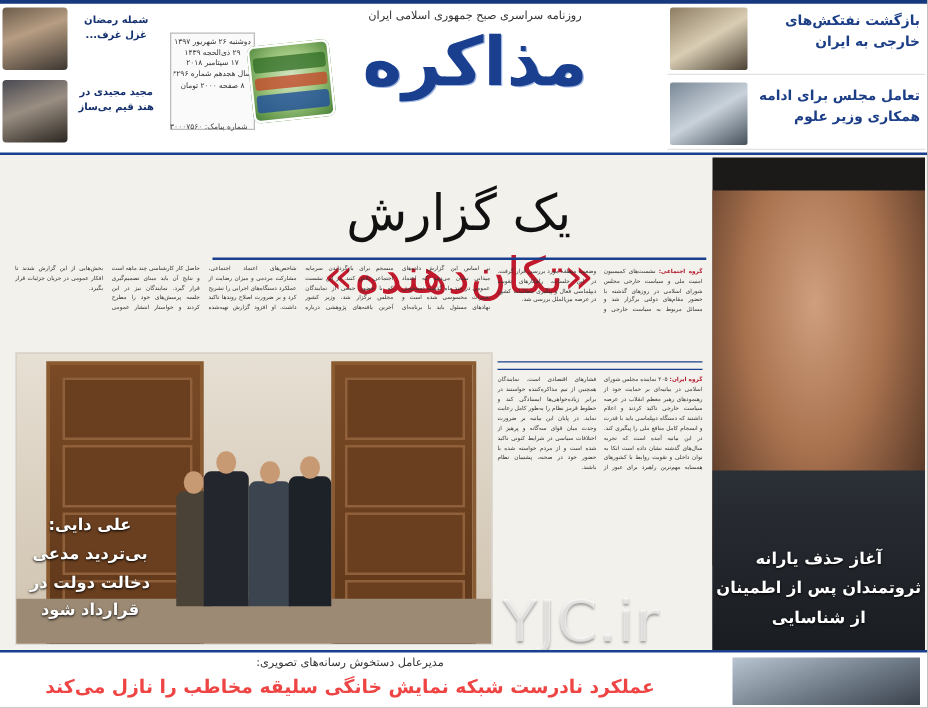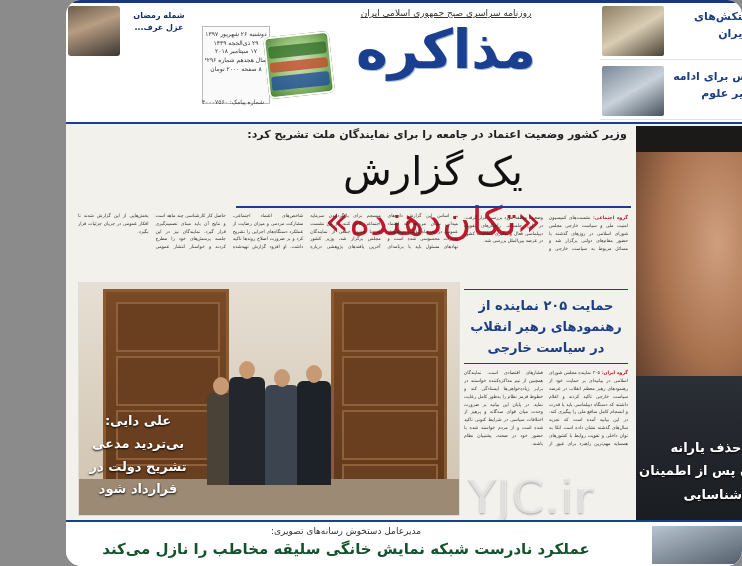--- a/index.html
+++ b/index.html
@@ -1,34 +1,33 @@
 <!DOCTYPE html>
 <html lang="fa" dir="rtl"><head>
 <meta charset="utf-8">
 <style>
   html,body{margin:0;padding:0;background:#8b8b8b;}
   body{font-family:"DejaVu Sans","Liberation Sans",sans-serif;}
   .page{
-    position:relative;width:676px;height:566px;overflow:hidden;
+    position:relative;width:742px;height:566px;overflow:hidden;
     background:#f3f1ec;
-    border-radius:15px;
   }
   
   .masthead{
     position:absolute;left:0;top:0;width:742px;height:122px;
     background:#ffffff;border-bottom:2px solid #1a3f8f;
   }
   .mh-thinline{
     position:absolute;left:0;top:0;width:742px;height:3px;background:#16387e;
   }
   .mh-center{
     position:absolute;left:230px;top:6px;width:300px;height:112px;text-align:center;
   }
   .mh-tagline{
-    font-size:9px;color:#333;letter-spacing:0;margin-top:2px;text-decoration:underline;
+    font-size:9px;color:#333;letter-spacing:0;margin-top:2px;
   }
   .mh-logo{
     font-size:54px;font-weight:bold;color:#1a3f8f;line-height:1.05;
     margin-top:4px;letter-spacing:-2px;
     text-shadow:1px 1px 0 #9fb6e0;
   }
   .mh-seal{
     position:absolute;left:200px;top:34px;width:66px;height:62px;
     background:radial-gradient(circle at 50% 45%, #d7e6c9 0%, #9dc47c 45%, #3e7a2e 100%);
     border-radius:6px;
@@ -170,21 +169,21 @@
   .bottom-strip{
     position:absolute;left:0;top:520px;width:742px;height:46px;background:#ffffff;
     border-top:2px solid #1a3f8f;
   }
   .bs-kicker{
     position:absolute;left:0;top:4px;width:560px;text-align:center;
     font-size:9px;color:#333;
   }
   .bs-head{
     position:absolute;left:0;top:18px;width:560px;text-align:center;
-    font-size:15px;font-weight:bold;color:#14532d;
+    font-size:15px;font-weight:bold;color:#ef4444;
   }
   .bs-thumb{
     position:absolute;left:586px;top:4px;width:150px;height:38px;
     background:linear-gradient(160deg,#b8c4cf 0%,#6a7582 60%,#3a424c 100%);
   }
   .wm-big{
     position:absolute;left:402px;top:470px;
     font-size:46px;font-weight:normal;color:rgba(255,255,255,.65);
     letter-spacing:1px;text-shadow:0 1px 2px rgba(0,0,0,.35);
   }
@@ -194,20 +193,24 @@
 
 <div class="page">
 
   <div class="masthead">
     <div class="mh-thinline"></div>
 
     <div class="mh-promo">
       <div class="pcell">
         <div class="mh-portrait"></div>
         <div class="ptxt">شمله رمضان غزل غرف...</div>
+      </div>
+      <div class="pcell">
+        <div class="mh-portrait p2"></div>
+        <div class="ptxt">مجید مجیدی در هند قیم بی‌ساز</div>
       </div>
     </div>
 
     <div class="mh-meta">
       <div>دوشنبه ۲۶ شهریور ۱۳۹۷</div>
       <div>۲۹ ذی‌الحجه ۱۴۳۹</div>
       <div>۱۷ سپتامبر ۲۰۱۸</div>
       <div>سال هجدهم  شماره ۴۲۹۶</div>
       <div>۸ صفحه  ۲۰۰۰ تومان</div>
     </div>
@@ -229,37 +232,35 @@
         <div class="bphoto"></div>
         <div class="btxt">بازگشت نفتکش‌های خارجی به ایران</div>
       </div>
       <div class="brief">
         <div class="bphoto"></div>
         <div class="btxt">تعامل مجلس برای ادامه همکاری وزیر علوم</div>
       </div>
     </div>
   </div>
 
-  <div class="kicker">وزیر کشور وضعیت اعتماد در جامعه را برای نمایندگان ملت تشریح کرد:</div>
 
   <div class="headline">
     <span>یک گزارش</span>
     <span class="red">«تکان‌دهنده»</span>
   </div>
   <div class="hr-blue"></div>
 
   <div class="top-body">بر اساس این گزارش داده‌های میدانی نشان می‌دهد که اعتماد عمومی در چند ماه گذشته دستخوش تغییرات محسوسی شده است و نهادهای مسئول باید با برنامه‌ای منسجم برای بازگرداندن سرمایه اجتماعی تلاش کنند. در این نشست که با حضور جمعی از نمایندگان مجلس برگزار شد، وزیر کشور آخرین یافته‌های پژوهشی درباره شاخص‌های اعتماد اجتماعی، مشارکت مردمی و میزان رضایت از عملکرد دستگاه‌های اجرایی را تشریح کرد و بر ضرورت اصلاح روندها تاکید داشت. او افزود گزارش تهیه‌شده حاصل کار کارشناسی چند ماهه است و نتایج آن باید مبنای تصمیم‌گیری قرار گیرد. نمایندگان نیز در این جلسه پرسش‌های خود را مطرح کردند و خواستار انتشار عمومی بخش‌هایی از این گزارش شدند تا افکار عمومی در جریان جزئیات قرار بگیرد.</div>
 
   <div class="mid-col">
     <div class="mid-body">
       <span class="lead-in">گروه اجتماعی:</span>
       <span>نشست‌های کمیسیون امنیت ملی و سیاست خارجی مجلس شورای اسلامی در روزهای گذشته با حضور مقام‌های دولتی برگزار شد و مسائل مربوط به سیاست خارجی و وضعیت منطقه مورد بررسی قرار گرفت. در این جلسات، راهکارهای تقویت دیپلماسی فعال و پیگیری مطالبات کشور در عرصه بین‌الملل بررسی شد.</span>
     </div>
     <div class="sub-rule"></div>
-    <div class="sub-head">حمایت ۲۰۵ نماینده از رهنمودهای رهبر انقلاب در سیاست خارجی</div>
     <div class="sub-rule"></div>
     <div class="mid-body2">
       <span class="lead-in">گروه ایران:</span>
       <span>۲۰۵ نماینده مجلس شورای اسلامی در بیانیه‌ای بر حمایت خود از رهنمودهای رهبر معظم انقلاب در عرصه سیاست خارجی تاکید کردند و اعلام داشتند که دستگاه دیپلماسی باید با قدرت و انسجام کامل منافع ملی را پیگیری کند. در این بیانیه آمده است که تجربه سال‌های گذشته نشان داده است اتکا به توان داخلی و تقویت روابط با کشورهای همسایه مهم‌ترین راهبرد برای عبور از فشارهای اقتصادی است. نمایندگان همچنین از تیم مذاکره‌کننده خواستند در برابر زیاده‌خواهی‌ها ایستادگی کند و خطوط قرمز نظام را به‌طور کامل رعایت نماید. در پایان این بیانیه بر ضرورت وحدت میان قوای سه‌گانه و پرهیز از اختلافات سیاسی در شرایط کنونی تاکید شده است و از مردم خواسته شده با حضور خود در صحنه، پشتیبان نظام باشند.</span>
     </div>
   </div>
 
   <div class="photo-col">
     <div class="face"></div>
     <div class="suit"></div>
@@ -287,21 +288,21 @@
     <div class="fig f1">
         <div class="head"></div>
       </div>
     <div class="fig f2">
         <div class="head"></div>
       </div>
     <div class="fig f3">
         <div class="head"></div>
       </div>
   </div>
-  <div class="mp-caption">علی دایی: بی‌تردید مدعی تشریح دولت در قرارداد شود</div>
+  <div class="mp-caption">علی دایی: بی‌تردید مدعی دخالت دولت در قرارداد شود</div>
 
   <div class="wm-big">YJC.ir</div>
 
   <div class="bottom-strip">
     <div class="bs-kicker">مدیرعامل دستخوش رسانه‌های تصویری:</div>
     <div class="bs-head">عملکرد نادرست شبکه نمایش خانگی سلیقه مخاطب را نازل می‌کند</div>
     <div class="bs-thumb"></div>
   </div>
 
 </div>

